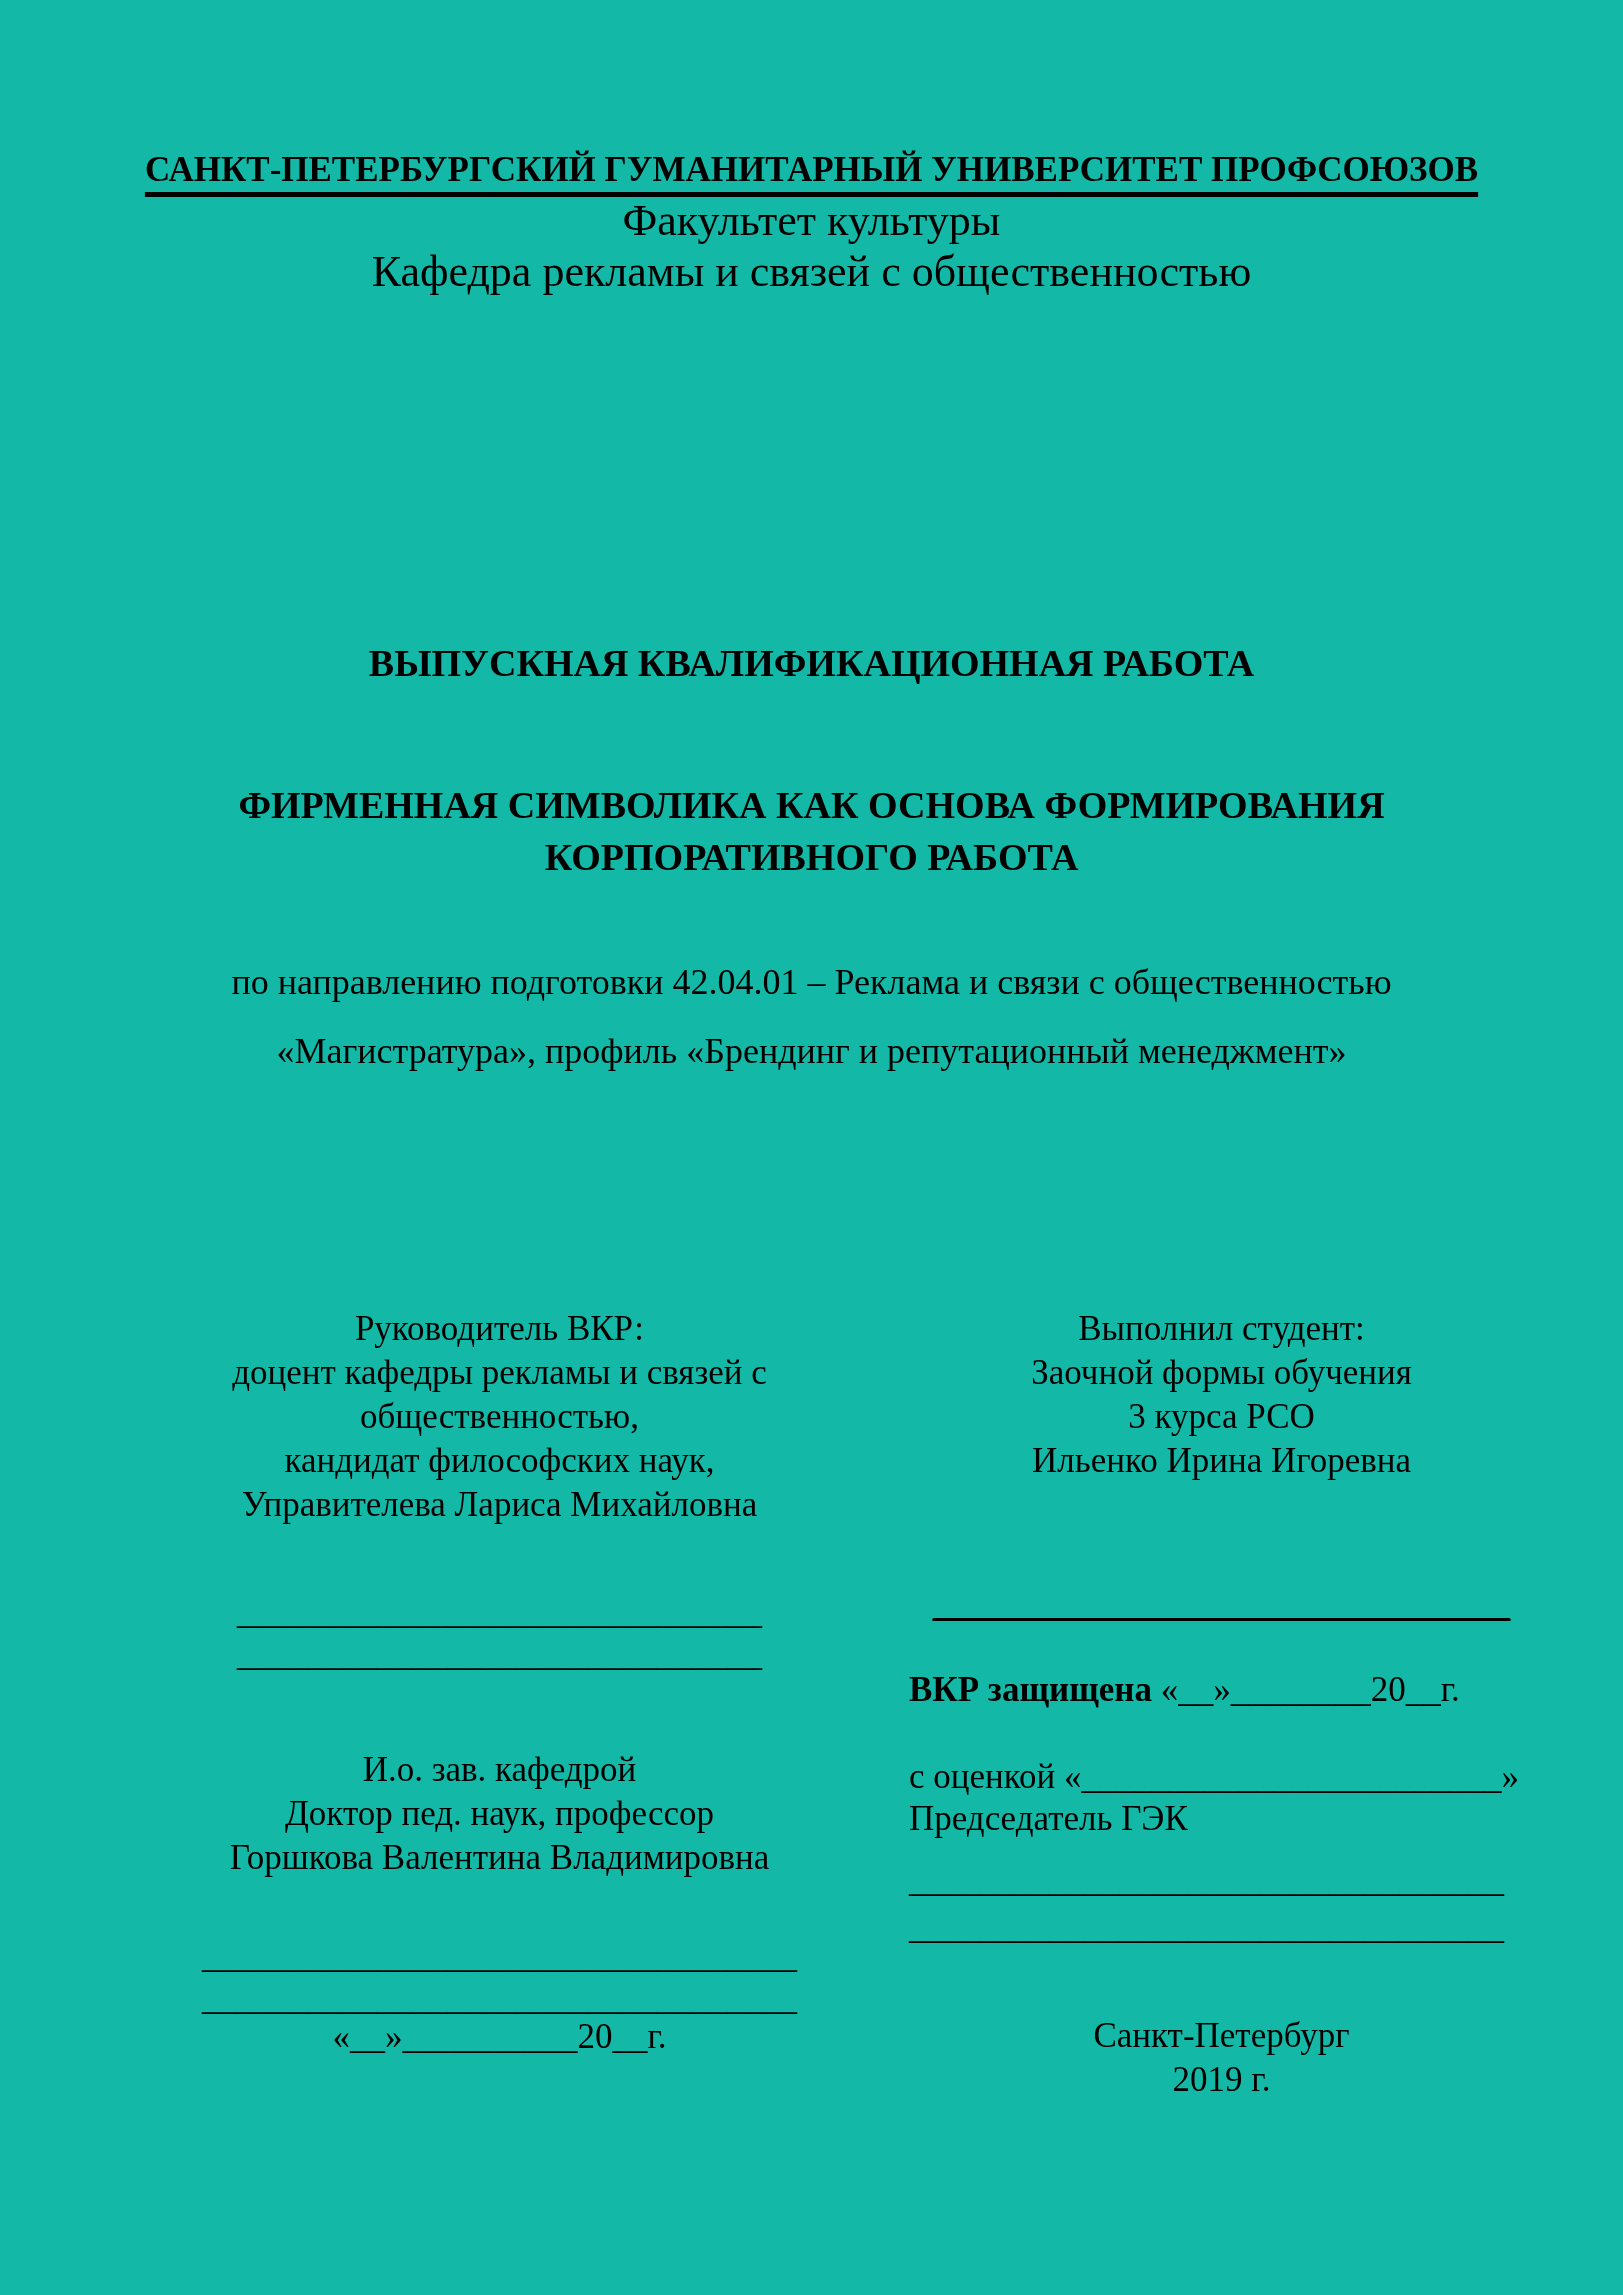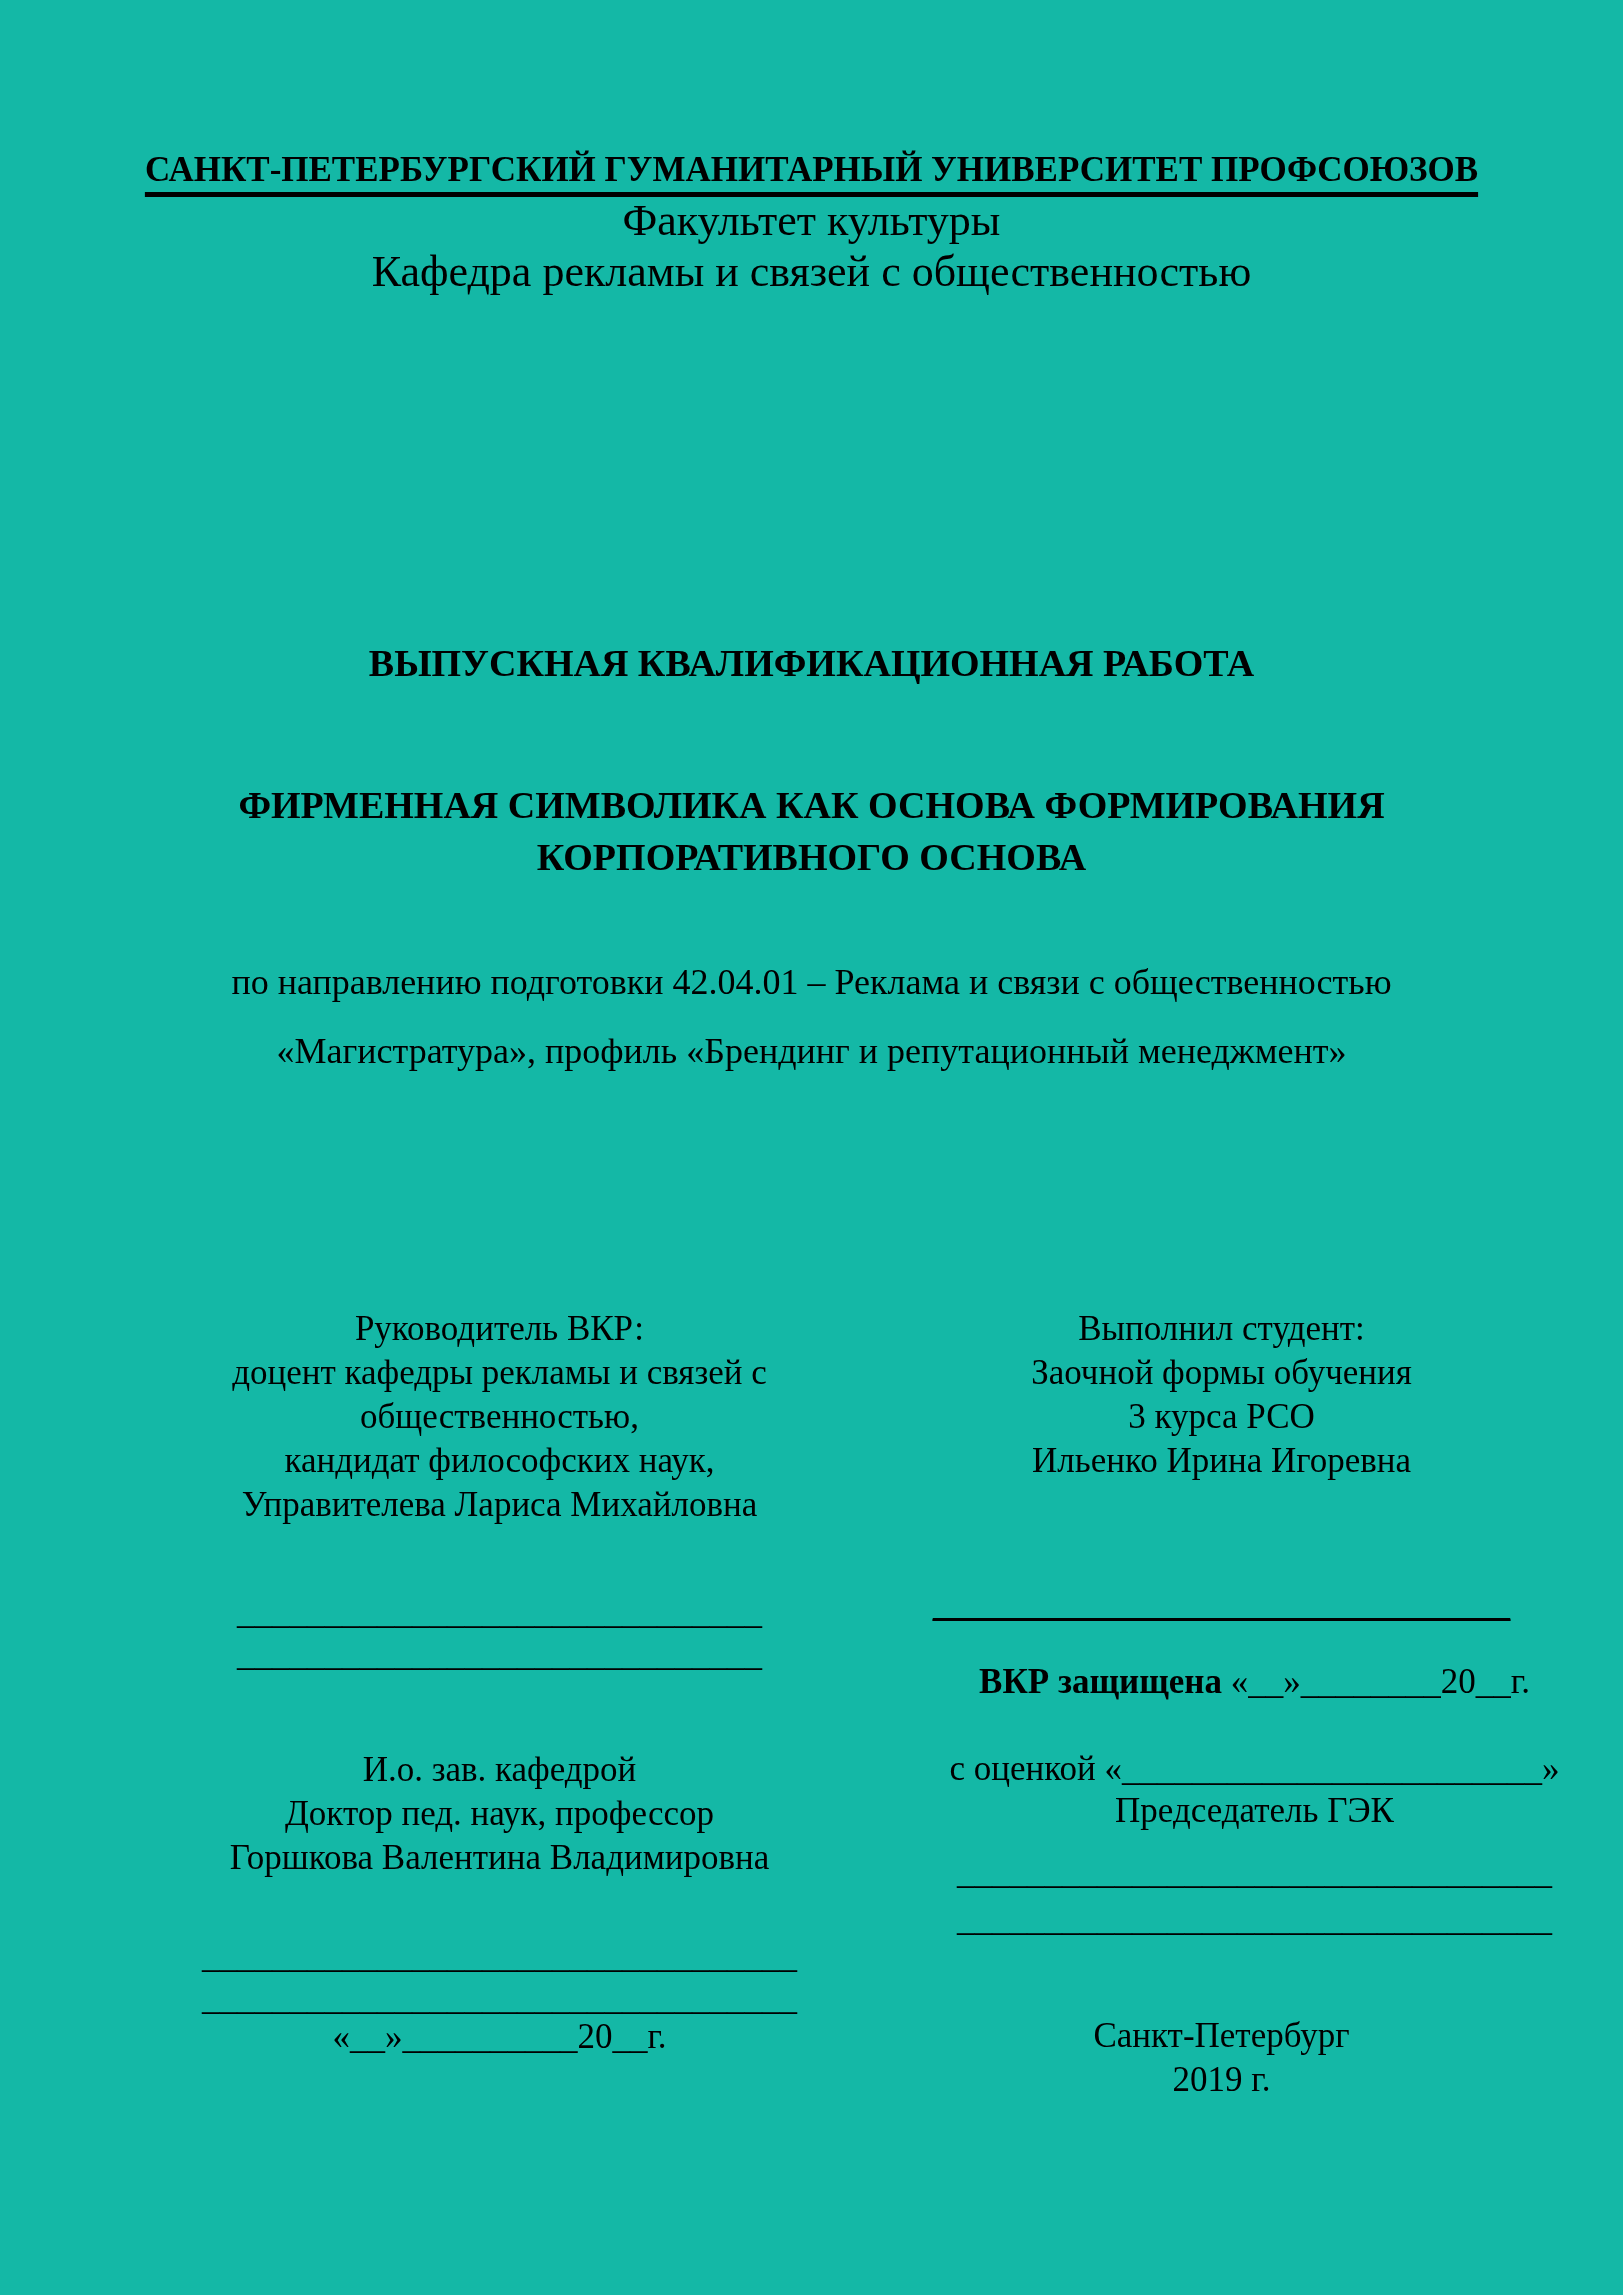--- a/index.html
+++ b/index.html
@@ -52,44 +52,45 @@
     width: 707px;
     text-align: center;
     font-size: 35px;
     line-height: 44px;
   }
   .left-col  { left: 146px; }
   .right-col { left: 868px; }
   .right-left-align {
     left: 909px;
     width: 691px;
-    text-align: center;
+    text-align: left;
     font-size: 35px;
     line-height: 44px;
+    margin-top: 8px;
   }
   .lh54 { line-height: 42px; }
   .bold { font-weight: bold; }
   .sig { white-space: nowrap; letter-spacing: 0; }
 </style>
 </head>
 <body>
 
 <div class="page">
 
   <div class="abs center-wide" style="top:144px;">
     <div class="topline university-line">САНКТ-ПЕТЕРБУРГСКИЙ ГУМАНИТАРНЫЙ УНИВЕРСИТЕТ ПРОФСОЮЗОВ</div>
     <div class="topline">Факультет культуры</div>
     <div class="topline">Кафедра рекламы и связей с общественностью</div>
   </div>
 
   <div class="abs center-wide worktype">ВЫПУСКНАЯ КВАЛИФИКАЦИОННАЯ РАБОТА</div>
 
   <div class="abs center-wide thesis-title">
     <div>ФИРМЕННАЯ СИМВОЛИКА КАК ОСНОВА ФОРМИРОВАНИЯ</div>
-    <div>КОРПОРАТИВНОГО ОСНОВА</div>
+    <div>КОРПОРАТИВНОГО РАБОТА</div>
   </div>
 
   <div class="abs center-wide program">
     <div>по направлению подготовки 42.04.01 – Реклама и связи с общественностью</div>
     <div>«Магистратура», профиль «Брендинг и репутационный менеджмент»</div>
   </div>
 
   <div class="abs col left-col" style="top:1307px;">
     <div>Руководитель ВКР:</div>
     <div>доцент кафедры рекламы и связей с</div>

